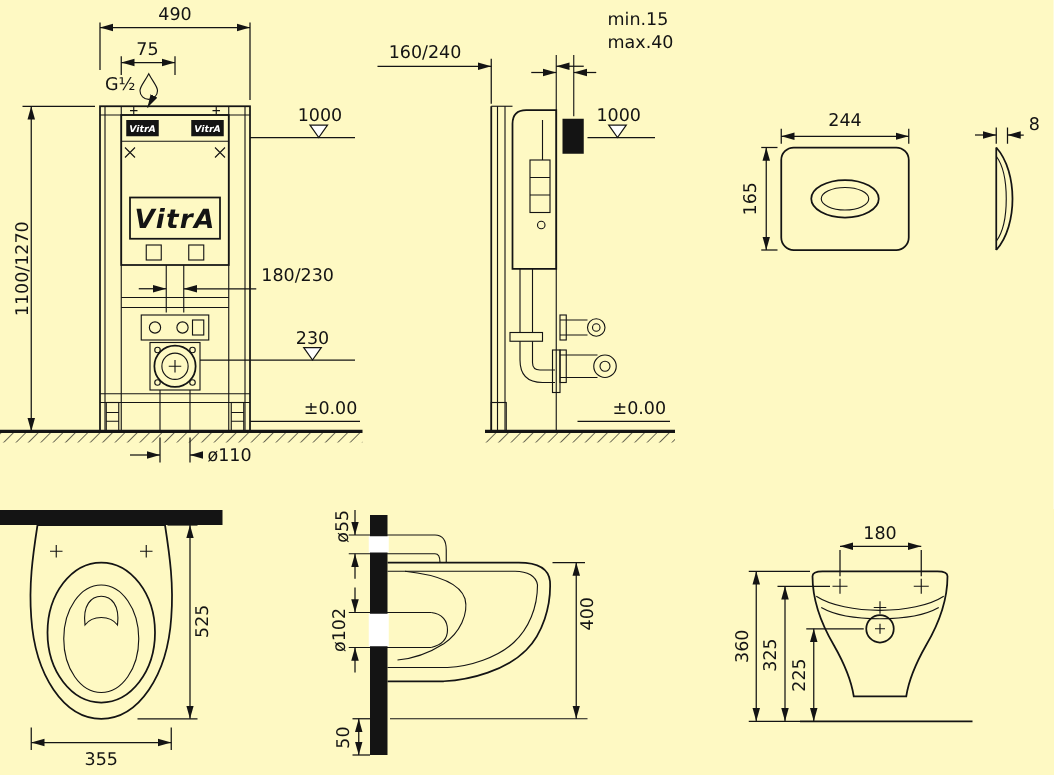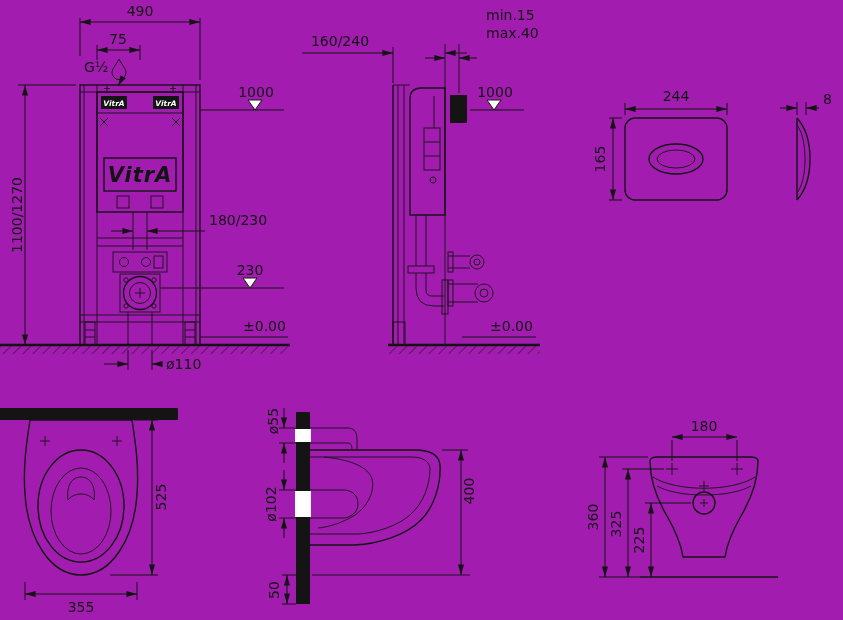--- a/index.html
+++ b/index.html
@@ -1,16 +1,16 @@
 <!DOCTYPE html>
 <html><head>
 <meta charset="utf-8">
 <style>
   html,body{margin:0;padding:0;background:#fff}
-  .stage{width:843px;height:620px;background:#a21caf;position:relative;overflow:hidden}
+  .stage{width:843px;height:620px;background:#fef9c3;position:relative;overflow:hidden}
   svg{display:block}
   .t{font-family:"DejaVu Sans","Liberation Sans",sans-serif;font-size:14px;fill:#141414}
   .t-tab{font-family:"DejaVu Sans","Liberation Sans",sans-serif;font-size:7.5px;font-weight:bold;font-style:italic;fill:#fff}
   .t-logo{font-family:"DejaVu Sans","Liberation Sans",sans-serif;font-size:21px;font-weight:bold;font-style:italic;fill:#141414;letter-spacing:1px}
   .dim,.ext{stroke:#141414;stroke-width:1;fill:none}
   .obj{stroke:#141414;stroke-width:1.4;fill:none}
   .thin{stroke:#141414;stroke-width:0.9;fill:none}
   .thick{stroke:#141414;stroke-width:2.6;fill:none}
   .fillk{fill:#141414;stroke:none}
   .gapw{fill:#fff;stroke:none}

